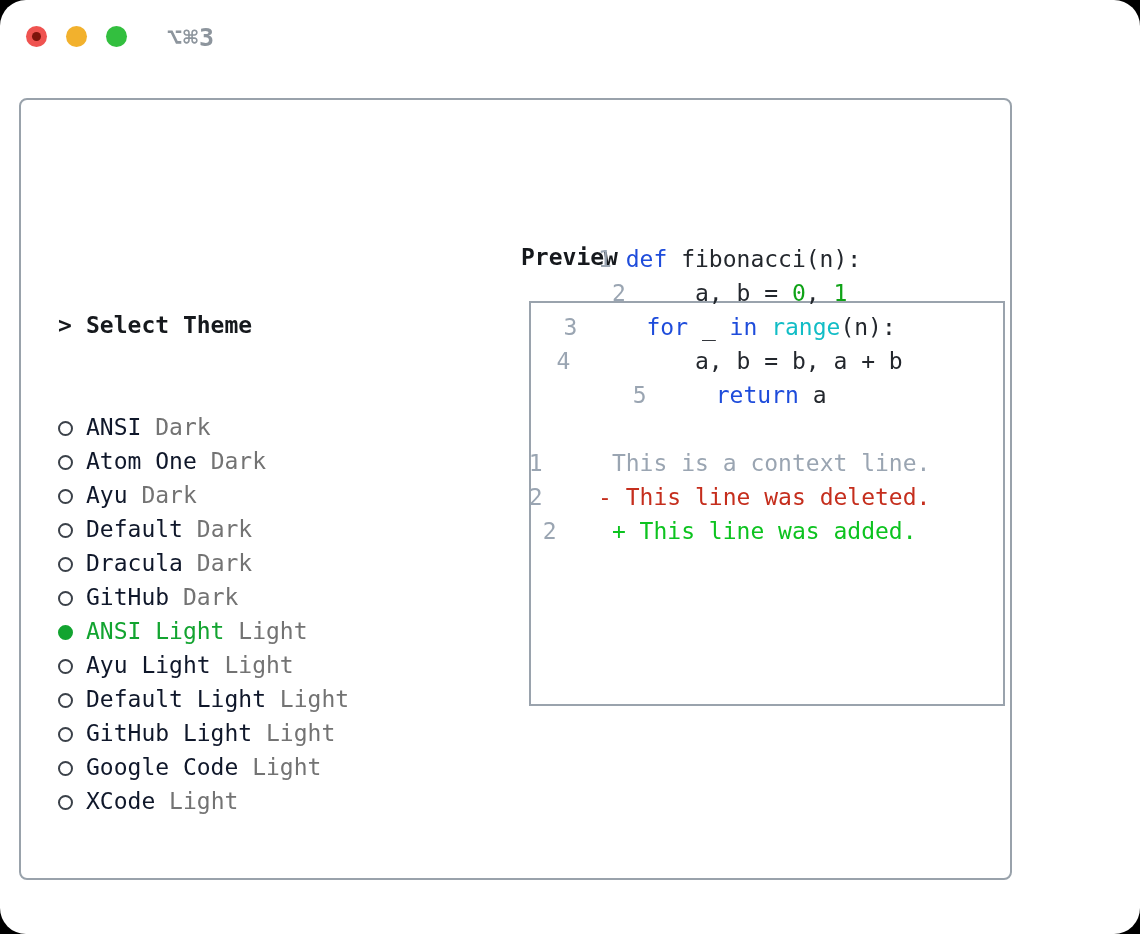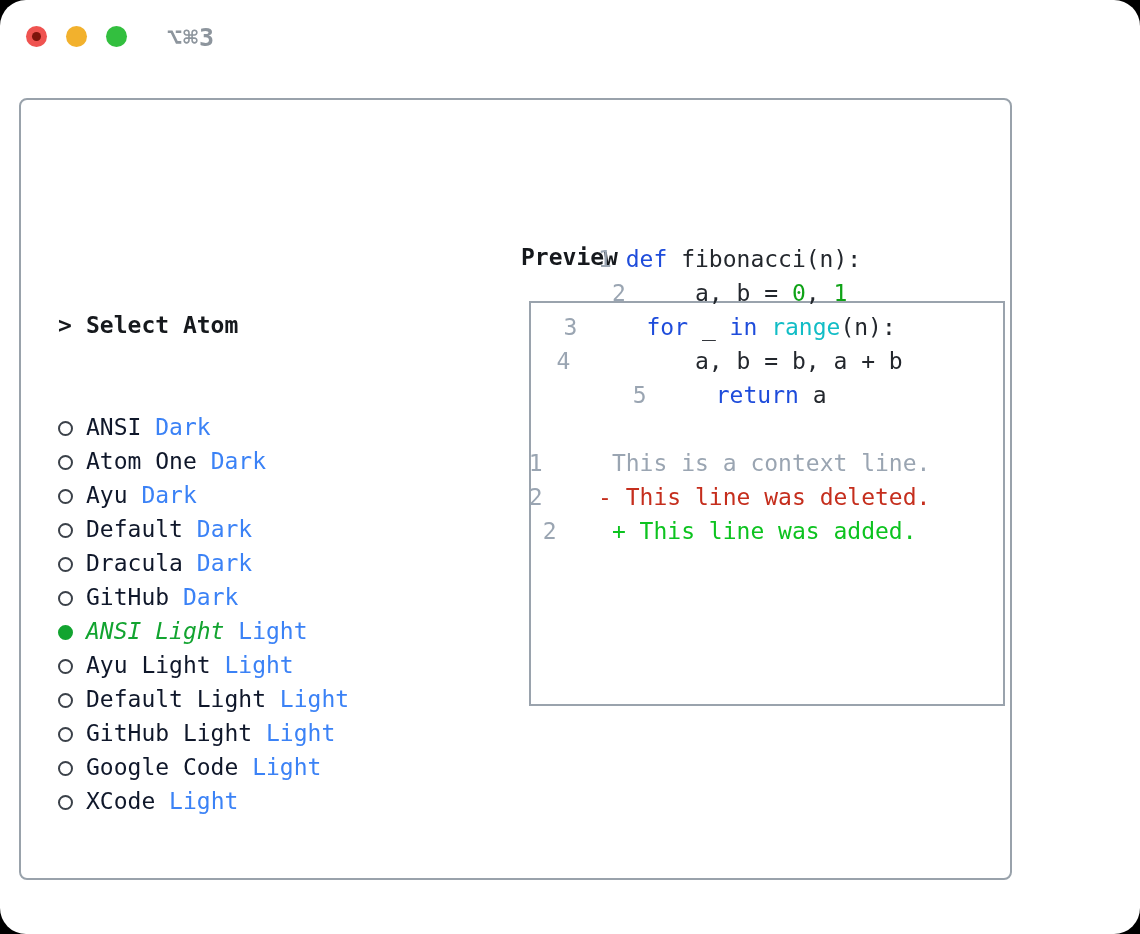--- a/index.html
+++ b/index.html
@@ -54,22 +54,22 @@
   .heading { font-weight: bold; color: #16191d; }
   .radio {
     display: inline-block; box-sizing: border-box;
     width: 15px; height: 15px; border-radius: 50%;
     border: 2px solid #3b4149;
     margin-right: 13px;
     vertical-align: -1px;
   }
   .radio.on { border-color: #12a430; background: #12a430; }
   .tname { color: #0f172a; }
-  .tname.sel { color: #12a430; font-style: italic; }
-  .variant { color: #3b82f6; margin-top: 43px; }
+  .tname.sel { color: #12a430; }
+  .variant { color: #737373; margin-top: 43px; }
   
   .preview-heading {
     position: absolute; left: 500px; top: 140px;
     font-size: 23px; line-height: 34px;
     font-weight: bold; color: #16191d;
   }
   .preview-box {
     position: absolute; left: 508px; top: 201px;
     width: 476px; height: 405px;
     border: 2px solid #9aa3ad;
@@ -95,21 +95,21 @@
         <span class="dot"></span>
       </span>
     <span class="tl yellow"></span>
     <span class="tl green"></span>
     <span class="wtitle">⌥⌘3</span>
   </div>
 
   <div class="main-box">
 
     <div class="left-col">
-      <div class="row"><span class="prefix">&gt;</span><span class="heading">Select Atom</span></div>
+      <div class="row"><span class="prefix">&gt;</span><span class="heading">Select Theme</span></div>
       <div id="theme-list"><div class="row"><span class="radio"></span><span class="tname">ANSI</span><span class="variant"> Dark</span></div><div class="row"><span class="radio"></span><span class="tname">Atom One</span><span class="variant"> Dark</span></div><div class="row"><span class="radio"></span><span class="tname">Ayu</span><span class="variant"> Dark</span></div><div class="row"><span class="radio"></span><span class="tname">Default</span><span class="variant"> Dark</span></div><div class="row"><span class="radio"></span><span class="tname">Dracula</span><span class="variant"> Dark</span></div><div class="row"><span class="radio"></span><span class="tname">GitHub</span><span class="variant"> Dark</span></div><div class="row"><span class="radio on"></span><span class="tname sel">ANSI Light</span><span class="variant"> Light</span></div><div class="row"><span class="radio"></span><span class="tname">Ayu Light</span><span class="variant"> Light</span></div><div class="row"><span class="radio"></span><span class="tname">Default Light</span><span class="variant"> Light</span></div><div class="row"><span class="radio"></span><span class="tname">GitHub Light</span><span class="variant"> Light</span></div><div class="row"><span class="radio"></span><span class="tname">Google Code</span><span class="variant"> Light</span></div><div class="row"><span class="radio"></span><span class="tname">XCode</span><span class="variant"> Light</span></div></div>
       <div class="blank"></div>
       
       
       
       
       
     </div>
 
     <div class="preview-heading">Preview</div>

